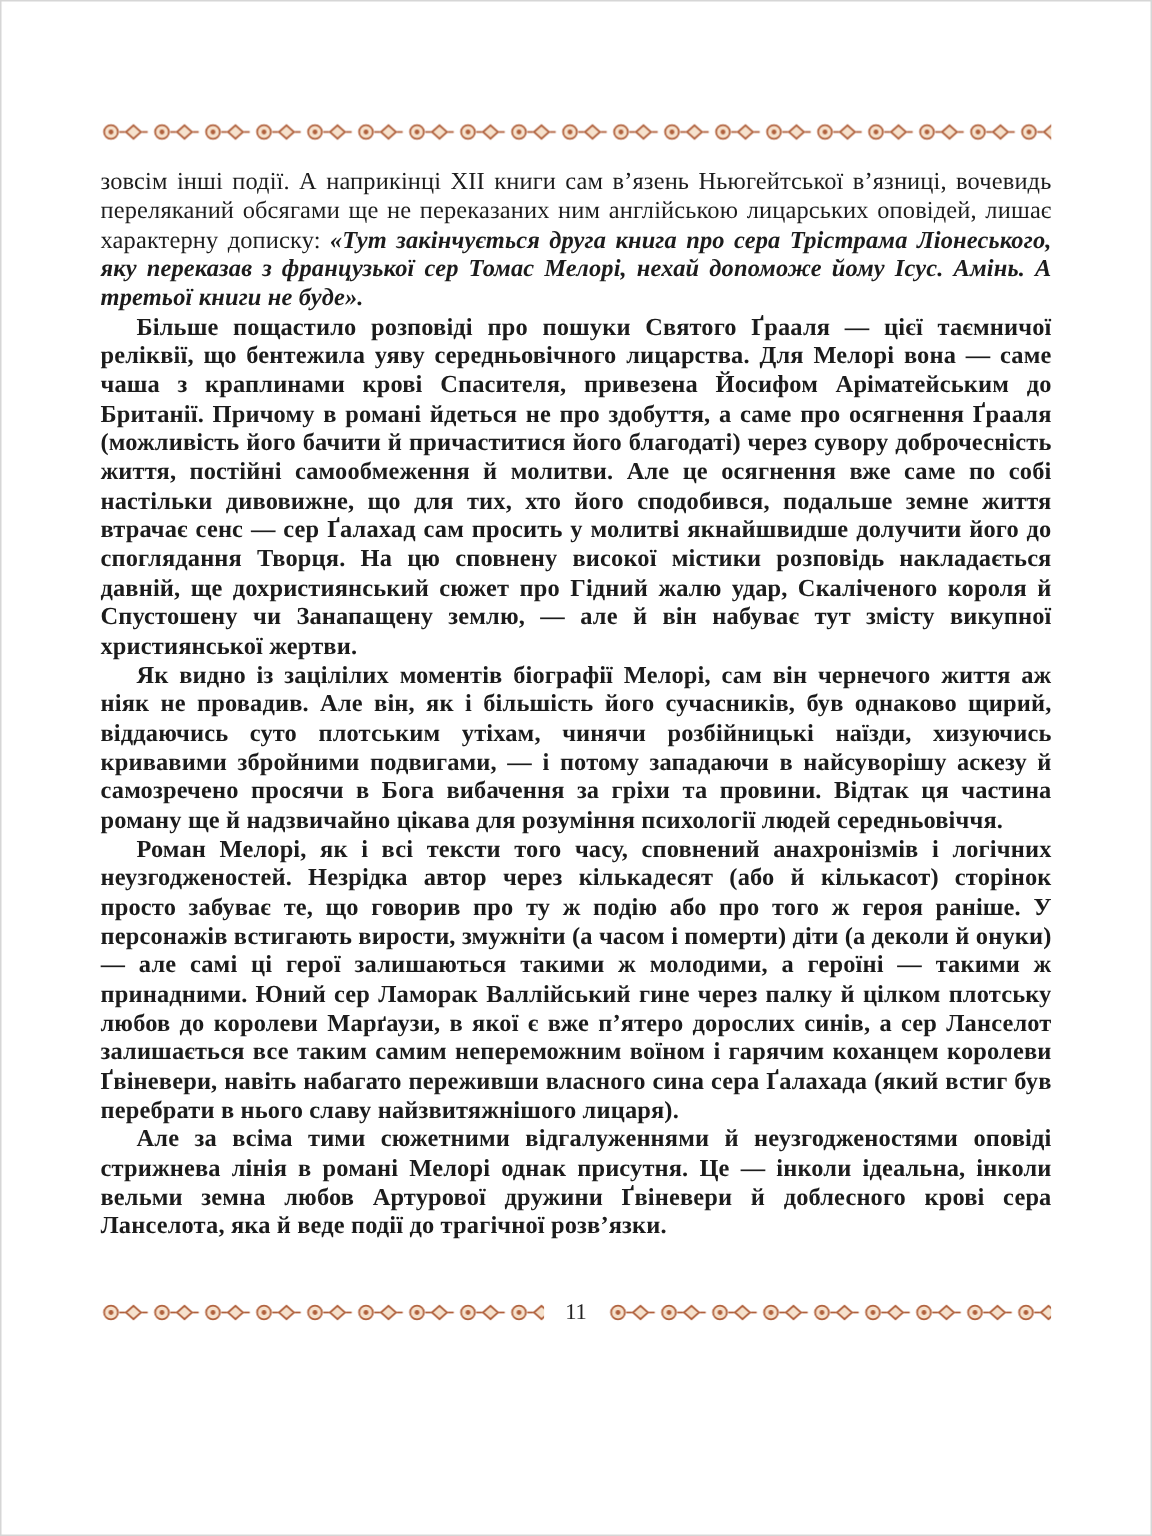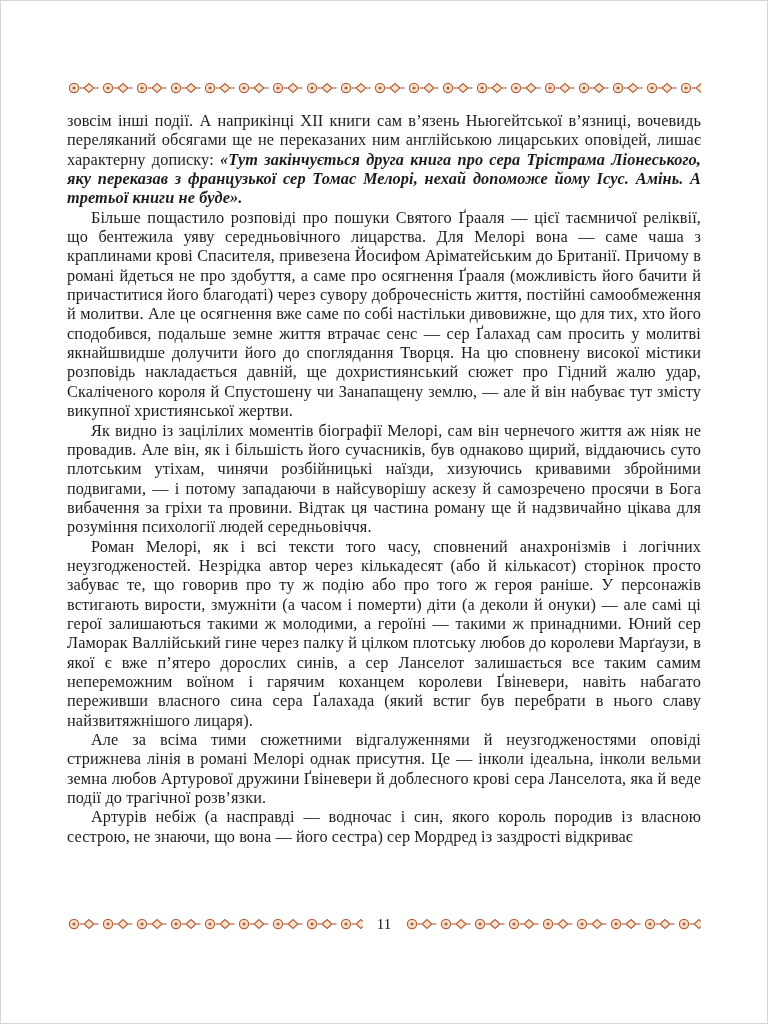--- a/index.html
+++ b/index.html
@@ -32,25 +32,25 @@
     position:absolute;
     top:110px;left:66px;right:66px;bottom:124px;
     overflow:hidden;
     color:var(--text-color);
     font-size:16.3px;
     line-height:19.35px;
     text-align:justify;
     letter-spacing:0.1px;
   }
   .para{text-indent:0;}
-  .para.indent{text-indent:24px;}
+  .para.indent{text-indent:24px;font-weight:bold;}
   .quote-italic{font-style:italic;font-weight:bold;}
   .footer{
     position:absolute;
-    top:916px;left:66px;right:66px;
+    top:867px;left:66px;right:66px;
     display:flex;align-items:center;
   }
   .footer .orn-wrap{flex:1 1 auto;height:14px;}
   .page-number{
     flex:0 0 auto;
     padding:0 14px;
     font-size:15px;
     color:#222222;
     line-height:14px;
   }
@@ -74,21 +74,20 @@
       <rect width="100%" height="14" fill="url(#orn1)"></rect>
     </svg>
   </div>
 
   <div class="text-body">
       <p class="para"><span>зовсім інші події. А наприкінці XII книги сам в’язень Ньюгейтської в’язниці, вочевидь переляканий обсягами ще не переказаних ним англійською лицарських оповідей, лишає характерну дописку: </span><span class="quote-italic">«Тут закінчується друга книга про сера Трістрама Ліонеського, яку переказав з французької сер Томас Мелорі, нехай допоможе йому Ісус. Амінь. А третьої книги не буде».</span></p>
       <p class="para indent"><span>Більше пощастило розповіді про пошуки Святого Ґрааля — цієї таємничої реліквії, що бентежила уяву середньовічного лицарства. Для Мелорі вона — саме чаша з краплинами крові Спасителя, привезена Йосифом Аріматейським до Британії. Причому в романі йдеться не про здобуття, а саме про осягнення Ґрааля (можливість його бачити й причаститися його благодаті) через сувору доброчесність життя, постійні самообмеження й молитви. Але це осягнення вже саме по собі настільки дивовижне, що для тих, хто його сподобився, подальше земне життя втрачає сенс — сер Ґалахад сам просить у молитві якнайшвидше долучити його до споглядання Творця. На цю сповнену високої містики розповідь накладається давній, ще дохристиянський сюжет про Гідний жалю удар, Скаліченого короля й Спустошену чи Занапащену землю, — але й він набуває тут змісту викупної християнської жертви.</span></p>
       <p class="para indent"><span>Як видно із зацілілих моментів біографії Мелорі, сам він чернечого життя аж ніяк не провадив. Але він, як і більшість його сучасників, був однаково щирий, віддаючись суто плотським утіхам, чинячи розбійницькі наїзди, хизуючись кривавими збройними подвигами, — і потому западаючи в найсуворішу аскезу й самозречено просячи в Бога вибачення за гріхи та провини. Відтак ця частина роману ще й надзвичайно цікава для розуміння психології людей середньовіччя.</span></p>
       <p class="para indent"><span>Роман Мелорі, як і всі тексти того часу, сповнений анахронізмів і логічних неузгодженостей. Незрідка автор через кількадесят (або й кількасот) сторінок просто забуває те, що говорив про ту ж подію або про того ж героя раніше. У персонажів встигають вирости, змужніти (а часом і померти) діти (а деколи й онуки) — але самі ці герої залишаються такими ж молодими, а героїні — такими ж принадними. Юний сер Ламорак Валлійський гине через палку й цілком плотську любов до королеви Марґаузи, в якої є вже п’ятеро дорослих синів, а сер Ланселот залишається все таким самим непереможним воїном і гарячим коханцем королеви Ґвіневери, навіть набагато переживши власного сина сера Ґалахада (який встиг був перебрати в нього славу найзвитяжнішого лицаря).</span></p>
       <p class="para indent"><span>Але за всіма тими сюжетними відгалуженнями й неузгодженостями оповіді стрижнева лінія в романі Мелорі однак присутня. Це — інколи ідеальна, інколи вельми земна любов Артурової дружини Ґвіневери й доблесного крові сера Ланселота, яка й веде події до трагічної розв’язки.</span></p>
-      <p class="para indent"><span>Артурів небіж (а насправді — водночас і син, якого король породив із власною сестрою, не знаючи, що вона — його сестра) сер Мордред із заздрості відкриває</span></p>
     </div>
 
   <div class="footer">
     <div class="orn-wrap">
       <svg class="orn" xmlns="http://www.w3.org/2000/svg" preserveAspectRatio="none">
         <defs>
           <pattern id="orn2" width="34" height="14" patternUnits="userSpaceOnUse">
             <circle class="fl" cx="7" cy="7" r="4.6"></circle>
             <circle class="dt" cx="7" cy="7" r="1.6"></circle>
             <path class="st" d="M12.5 7 h4"></path>

